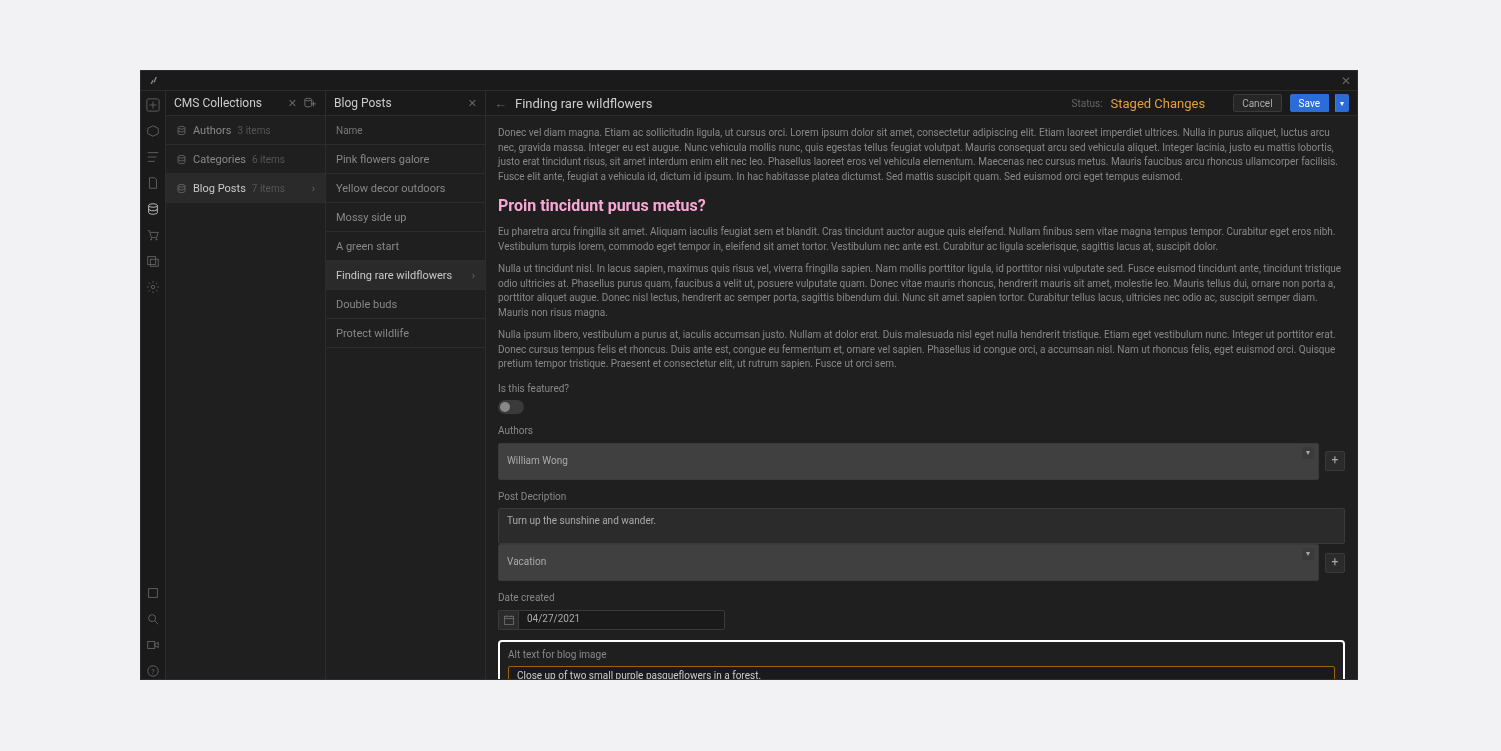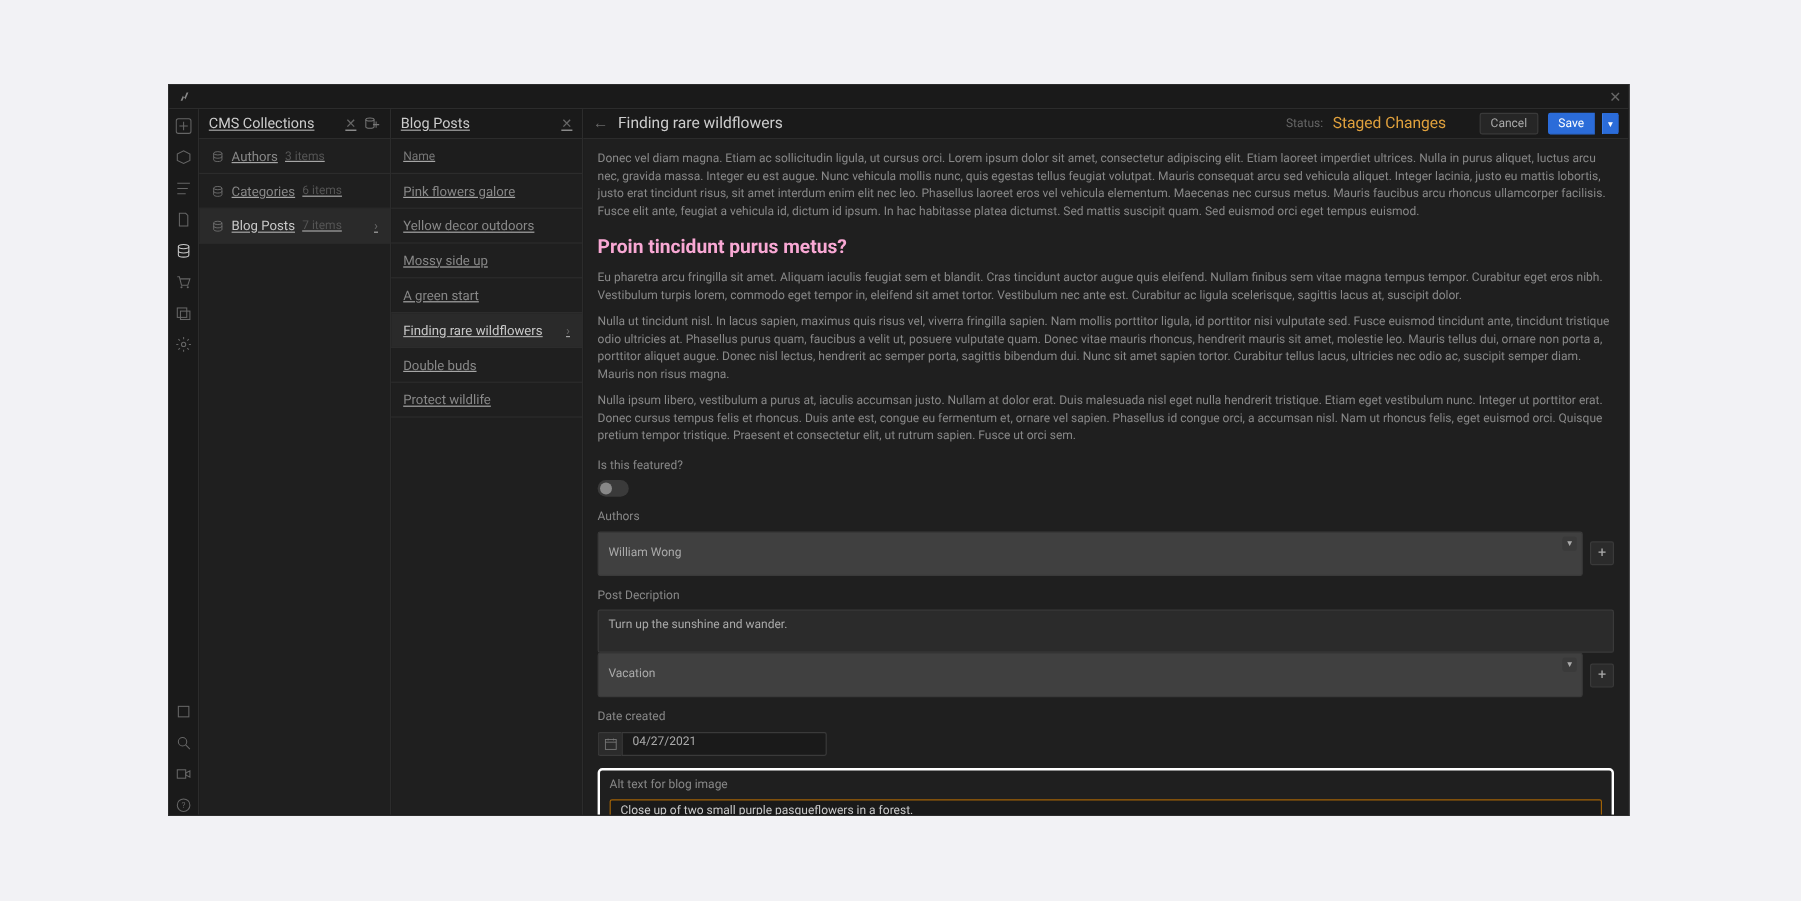--- a/index.html
+++ b/index.html
@@ -51,21 +51,20 @@
     display: flex; align-items: center; justify-content: center;
     color: #666; cursor: pointer;
   }
   .sidebar .sbicon.active { color: #c9c9c9; }
   .sidebar .spacer { flex: 1; }
   .col {
     background: #1f1f1f;
     border-right: 1px solid #2c2c2c;
     display: flex;
     flex-direction: column;
-    text-decoration: underline;
   }
   .col-collections { width: 160px; }
   .col-posts { width: 160px; }
   .col-header {
     height: 25px;
     background: #1a1a1a;
     border-bottom: 1px solid #2c2c2c;
     display: flex;
     align-items: center;
     padding: 0 8px;
@@ -174,21 +173,21 @@
   }
   .sq-btn {
     width: 20px; height: 20px; background: #2b2b2b; border: 1px solid #3a3a3a;
     border-radius: 2px; color: #aaa; font-size: 12px;
     display: flex; align-items: center; justify-content: center; cursor: pointer;
   }
   .textarea {
     width: 100%; min-height: 36px; background: #2b2b2b; border: 1px solid #3a3a3a;
     border-radius: 2px; padding: 5px 8px; color: #aaa; font-size: 10px;
   }
-  .date-row { display: flex; align-items: center; width: 191px; text-align: right; }
+  .date-row { display: flex; align-items: center; width: 227px; text-align: right; }
   .date-icon {
     width: 20px; height: 20px; background: #2b2b2b; border: 1px solid #3a3a3a;
     border-right: none; border-radius: 2px 0 0 2px;
     display: flex; align-items: center; justify-content: center; color: #888;
   }
   .date-input {
     flex: 1; height: 20px; background: #1a1a1a; border: 1px solid #3a3a3a;
     border-radius: 0 2px 2px 0; padding: 0 8px; color: #aaa; font-size: 10px;
   }
   .highlight-box {

